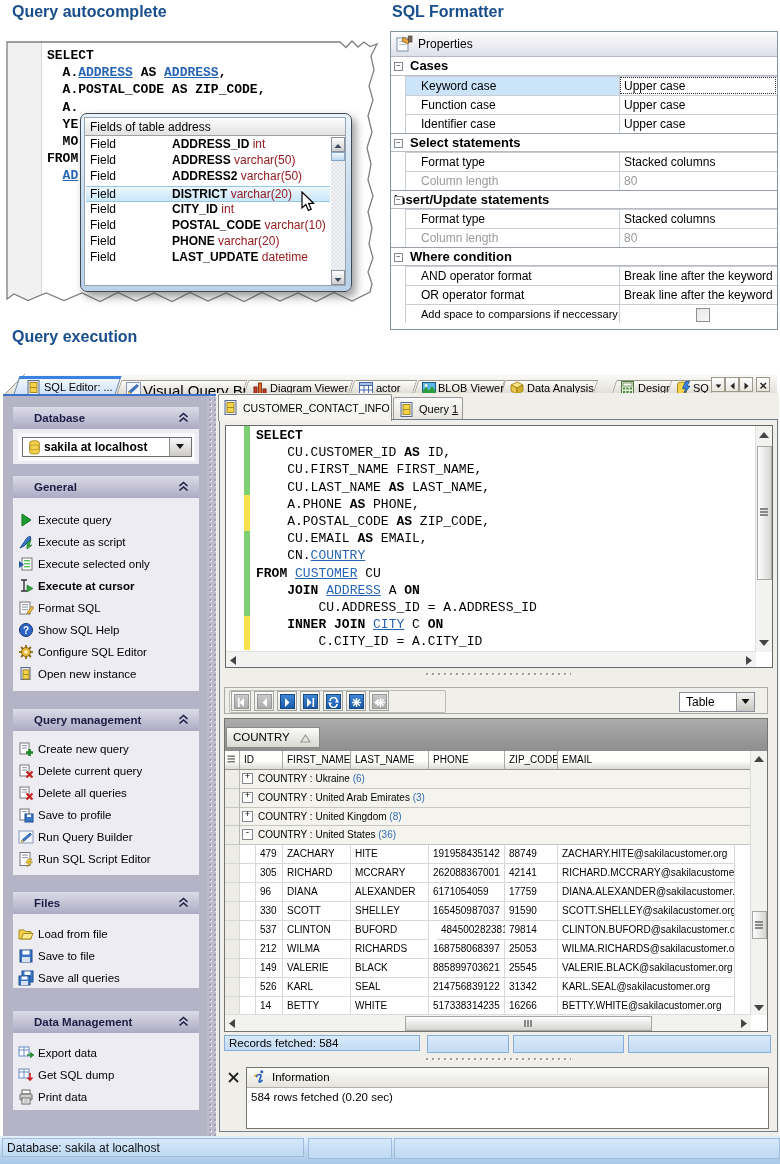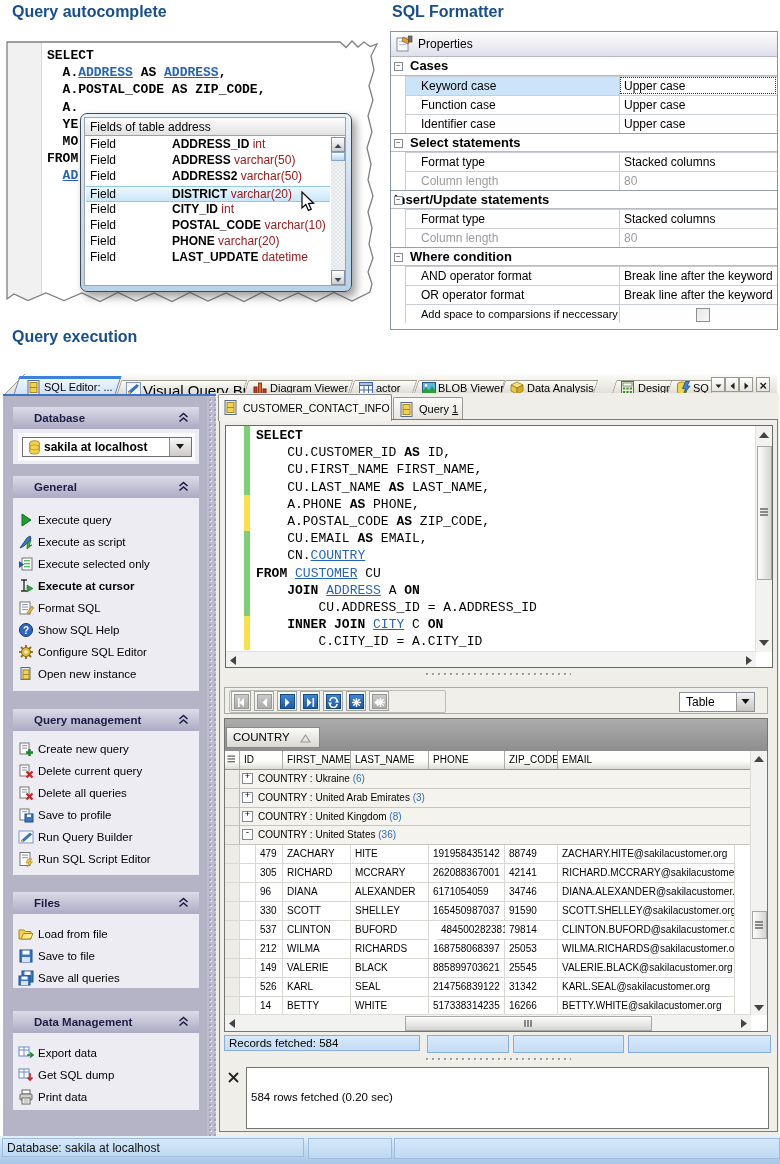--- a/index.html
+++ b/index.html
@@ -652,21 +652,21 @@
           <div class="dcell" style="left:280px;width:53px;">42141</div>
           <div class="dcell" style="left:333px;width:177px;">RICHARD.MCCRARY@sakilacustomer.</div>
         </div>
         <div class="drow" style="top:163.7px;">
           <div class="dcell" style="left:0;width:15px;background:#EDECE7;"></div>
           <div class="dcell" style="left:15px;width:16px;"></div>
           <div class="dcell" style="left:31px;width:27px;">96</div>
           <div class="dcell" style="left:58px;width:68px;">DIANA</div>
           <div class="dcell" style="left:126px;width:78px;">ALEXANDER</div>
           <div class="dcell" style="left:204px;width:76px;">6171054059</div>
-          <div class="dcell" style="left:280px;width:53px;">34746</div>
+          <div class="dcell" style="left:280px;width:53px;">17759</div>
           <div class="dcell" style="left:333px;width:177px;">DIANA.ALEXANDER@sakilacustomer.c</div>
         </div>
         <div class="drow" style="top:182.79999999999998px;">
           <div class="dcell" style="left:0;width:15px;background:#EDECE7;"></div>
           <div class="dcell" style="left:15px;width:16px;"></div>
           <div class="dcell" style="left:31px;width:27px;">330</div>
           <div class="dcell" style="left:58px;width:68px;">SCOTT</div>
           <div class="dcell" style="left:126px;width:78px;">SHELLEY</div>
           <div class="dcell" style="left:204px;width:76px;">165450987037</div>
           <div class="dcell" style="left:280px;width:53px;">91590</div>
@@ -761,20 +761,28 @@
 
     <div class="abs" style="left:10px;top:677px;width:15px;height:15px;z-index:4;">
       <svg width="15" height="15">
           <g stroke="#222" stroke-width="1.8">
             <line x1="3" y1="3" x2="12" y2="12"></line>
             <line x1="12" y1="3" x2="3" y2="12"></line>
           </g>
         </svg>
     </div>
     <div class="abs" style="left:30px;top:674px;width:523px;height:62px;border:1px solid #75756F;background:#fff;box-sizing:border-box;z-index:4;">
+      <div class="abs" style="left:0;top:0;right:0;height:19px;background:linear-gradient(180deg,#FCFCFB,#E5E4DC);border-bottom:1px solid #B1B1A9;">
+        <svg class="abs" style="left:5px;top:1px;" width="17" height="17" viewBox="0 0 17 17">
+            <path d="M4 8 Q5.5 5.5 7.5 5.5 Q9.5 5.5 8.8 7.6 L7.2 12 Q6.8 13.2 8 13 Q9.4 12.6 10.4 11" fill="none" stroke="#2860B8" stroke-width="1.7"></path>
+            <circle cx="9.8" cy="2.8" r="1.5" fill="#2860B8"></circle>
+            <path d="M2 6.5 L4.6 5.2 L3.4 7.9 Z" fill="#F4CF3A" stroke="#B89A20" stroke-width="0.5"></path>
+          </svg>
+        <span class="abs" style="left:25px;top:3px;font-size:11.5px;">Information</span>
+      </div>
       <span class="abs" style="left:4px;top:23px;font-size:11.5px;">584 rows fetched (0.20 sec)</span>
     </div>
   </div>
 
   <div class="abs" style="left:0;top:772px;width:780px;height:28px;background:linear-gradient(180deg,#E3F0FC,#BCD6F0 60%,#A8C6E6);">
     <div class="abs" style="left:2px;top:2px;width:302px;height:19px;border:1px solid #9DBBDD;background:linear-gradient(180deg,#D6E8FA,#BED9F2);font-size:12px;line-height:18px;padding-left:4px;box-sizing:border-box;color:#111;">Database: sakila at localhost</div>
     <div class="abs" style="left:308px;top:2px;width:82px;height:19px;border:1px solid #9DBBDD;background:linear-gradient(180deg,#D6E8FA,#BED9F2);"></div>
     <div class="abs" style="left:394px;top:2px;width:384px;height:19px;border:1px solid #9DBBDD;background:linear-gradient(180deg,#D6E8FA,#BED9F2);"></div>
   </div>
 

